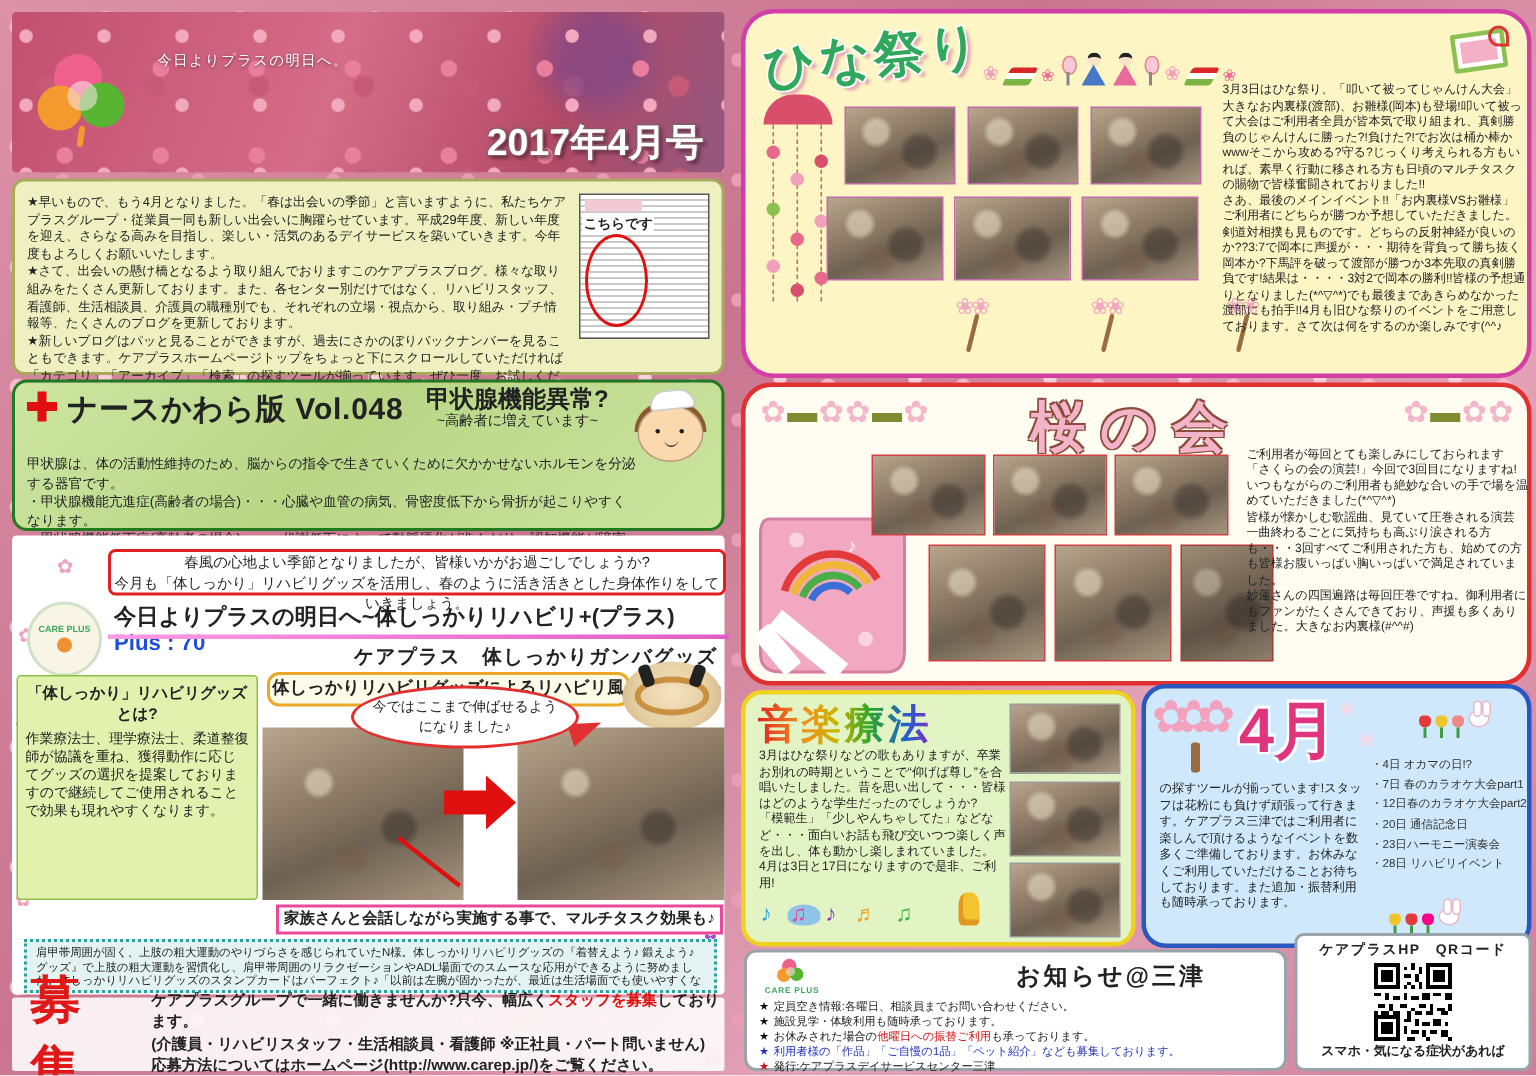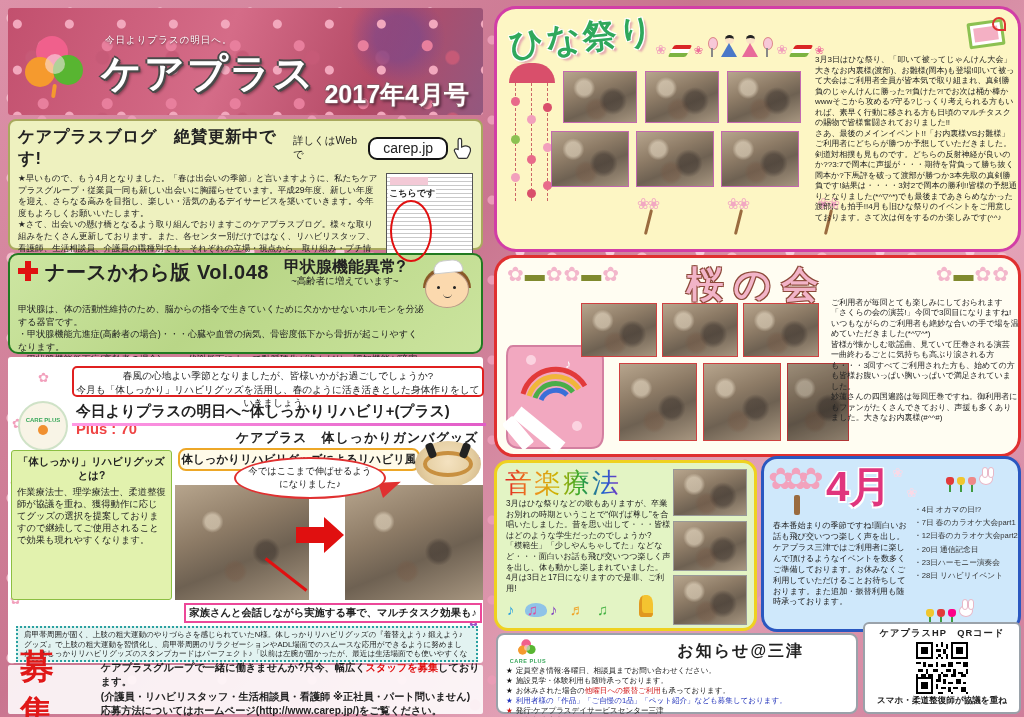--- a/index.html
+++ b/index.html
@@ -69,21 +69,21 @@
 .n-cap{position:absolute;left:12px;top:0;width:30px;height:13px;border-radius:12px 12px 3px 3px;background:#fff;border:1px solid #ccc;transform:rotate(-6deg);z-index:2}
 .n-eye{position:absolute;top:26px;width:3px;height:3px;border-radius:50%;background:#222;z-index:2}
 .n-mouth{position:absolute;left:22px;top:33px;width:9px;height:5px;border-bottom:1.5px solid #333;border-radius:0 0 8px 8px;z-index:2}
 
 .rehab{left:8px;top:357px;width:475px;height:306px;background:#fff;border-radius:3px}
 .intro{position:absolute;left:64px;top:9px;width:412px;height:31px;border:2px solid #e02020;border-radius:5px;background:#fff;font-size:9.7px;text-align:center;line-height:1.4;padding-top:1px}
 .cp-badge{position:absolute;left:10px;top:44px;width:50px;height:50px;border-radius:50%;background:#f8f4e6;border:2px solid #cfe2c7;display:flex;flex-direction:column;align-items:center;justify-content:center}
 .cp-badge-txt{font-size:6px;font-weight:bold;color:#3aa85c;text-align:center;line-height:1.2}
 .cp-badge-dot{width:10px;height:10px;border-radius:50%;background:#f09030;margin-top:1px}
 .r-title{position:absolute;left:68px;top:45px;font-size:14.8px;font-weight:bold}
-.r-title .acc{color:#ef4444}
+.r-title .acc{color:#1d4ed8}
 .r-underline{position:absolute;left:64px;top:66px;width:414px;height:3px;background:linear-gradient(90deg,#ff9ae4,#e25cc8)}
 .r-subtitle{position:absolute;left:228px;top:72px;font-size:13px;font-weight:bold;letter-spacing:1px}
 .scene-label{position:absolute;left:170px;top:91px;width:242px;height:23px;border:2px solid #eda727;border-radius:8px;background:#fffbe9;font-size:11.5px;font-weight:bold;text-align:center;line-height:19px}
 .goods{position:absolute;right:2px;top:84px;width:66px;height:46px;border-radius:50%;background:radial-gradient(circle at 50% 45%,#f4e2c0,#e4cda0 60%,#cdb184)}
 .goods-ring{position:absolute;left:8px;top:10px;width:50px;height:26px;border:4px solid #c89040;border-radius:50%}
 .goods-h{position:absolute;top:2px;width:8px;height:15px;background:#222;border-radius:3px}
 .about{position:absolute;left:3px;top:93px;width:161px;height:150px;background:#e2f2ae;border:1.5px solid #8cbf42;border-radius:3px;padding:4px 5px}
 .about-title{font-size:10.3px;font-weight:bold;text-align:center;margin-bottom:3px}
 .about p{font-size:9.3px;line-height:1.3;margin-bottom:5px}
 .rp1{position:absolute;left:167px;top:128px;width:134px;height:115px}
@@ -141,21 +141,21 @@
 .sak-deco{position:absolute;top:4px;font-size:20px;color:#f3b6cb;letter-spacing:1px}
 .sak-deco .b{color:#808a2e}
 .piano{position:absolute;left:6px;top:58px;width:106px;height:138px}
 .sak-ph1{position:absolute;left:84px;top:45px;display:flex;gap:5px}
 .sak-ph1 .ph{width:76px;height:54px;border:1.5px solid #d04040}
 .sak-ph2{position:absolute;left:122px;top:105px;display:flex;gap:6px}
 .sak-ph2 .ph{border:1.5px solid #d04040}
 .sak-text{position:absolute;left:334px;top:40px;width:188px;font-size:8.05px;line-height:1.3}
 
 .music{left:494px;top:460px;width:263px;height:171px;background:#e3f4c4;border:3px solid #efd11f;border-radius:14px}
-.music-title{position:absolute;left:8px;top:2px;font-size:27px;font-weight:normal;letter-spacing:2px;
+.music-title{position:absolute;left:8px;top:2px;font-size:27px;font-weight:bold;letter-spacing:2px;
  background:linear-gradient(90deg,#e02020,#f09020 25%,#cbb400 45%,#2ba52b 65%,#2060d0 85%,#8030c0);
  -webkit-background-clip:text;background-clip:text;color:transparent}
 .music-text{position:absolute;left:9px;top:36px;width:166px;font-size:8.15px;line-height:1.3}
 .music-ph{position:absolute;right:7px}
 .music-ph .ph{width:74px;height:47px;border:1px solid #999}
 .notes{position:absolute;left:10px;top:138px;width:170px;font-size:15px;letter-spacing:4px}
 .elephant{position:absolute;left:28px;top:140px;width:22px;height:14px;border-radius:50% 50% 40% 40%;background:#8fc3e8}
 .giraffe{position:absolute;left:142px;top:132px;width:14px;height:22px;border-radius:40% 40% 20% 20%;background:#f4c430;box-shadow:inset 3px -4px 0 #e09820}
 
 .april{left:761px;top:456px;width:260px;height:176px;background:#cfe8fb;border:3px solid #2a57c0;border-radius:16px}
@@ -196,35 +196,24 @@
 
   <div class="abs header">
     <svg class="abs flower-logo" style="left:14px;top:22px" width="72" height="72" viewBox="0 0 72 72">
       <circle cx="30" cy="22" r="16" fill="#f0608c"></circle>
       <circle cx="18" cy="42" r="15" fill="#f59a2e"></circle>
       <circle cx="46" cy="40" r="15" fill="#58b531"></circle>
       <circle cx="33" cy="34" r="10" fill="#fce8ee" opacity=".55"></circle>
       <rect x="30" y="54" width="4" height="14" rx="2" fill="#f59a2e" transform="rotate(8 32 61)"></rect>
     </svg>
     <div class="abs tagline">今日よりプラスの明日へ。</div>
-    <div class="abs brand">ケアプラス</div>
     <div class="abs issue">2017年4月号</div>
   </div>
 
   <div class="abs blog">
-    <div class="blog-head">
-      <div class="blog-title">ケアプラスブログ　絶賛更新中です!</div>
-      <div class="blog-web">
-        <span class="web-label">詳しくはWebで</span>
-        <span class="web-btn">carep.jp</span>
-        <svg class="hand-icon" viewBox="0 0 24 26">
-          <path d="M9 2c1.2 0 2 .8 2 2v8l1-.5c3-1.5 8-1 9 2 .6 1.8 0 4-1 6l-2 4c-.5 1-1.5 1.5-2.5 1.5H9c-1 0-2-.5-2.5-1.5L3 17c-1-2 .5-3.5 2-3l2 .7V4c0-1.2.8-2 2-2z" fill="#fff" stroke="#333" stroke-width="1.4"></path>
-        </svg>
-      </div>
-    </div>
     <div class="blog-body">
       <div class="blog-paras">
         <div>★早いもので、もう4月となりました。「春は出会いの季節」と言いますように、私たちケアプラスグループ・従業員一同も新しい出会いに胸躍らせています。平成29年度、新しい年度を迎え、さらなる高みを目指し、楽しい・活気のあるデイサービスを築いていきます。今年度もよろしくお願いいたします。</div>
         <div>★さて、出会いの懸け橋となるよう取り組んでおりますこのケアプラスブログ。様々な取り組みをたくさん更新しております。また、各センター別だけではなく、リハビリスタッフ、看護師、生活相談員、介護員の職種別でも、それぞれの立場・視点から、取り組み・プチ情報等、たくさんのブログを更新しております。</div>
         <div>★新しいブログはパッと見ることができますが、過去にさかのぼりバックナンバーを見ることもできます。ケアプラスホームページトップをちょっと下にスクロールしていただければ「カテゴリ」「アーカイブ」「検索」の探すツールが揃っています。ぜひ一度、お試しください♪</div>
       </div>
       <div class="mini-wrap">
         <div class="mini-shot"></div>
         <div class="here-label">こちらです</div>
         <div class="red-ellipse"></div>
@@ -437,21 +426,21 @@
     <div class="apr-tree">✿✿✿</div>
     <div class="apr-title">4月</div>
     <span class="apr-spark" style="left:128px;top:6px">❀</span>
     <span class="apr-spark" style="left:142px;top:26px">❀</span>
     <div class="tulips" style="left:182px;top:14px">
       <span class="tulip" style="background:#e23a3a"></span>
         <span class="tulip" style="background:#f0c62e"></span>
       <span class="tulip" style="background:#e88"></span>
         <span class="bunny"></span>
     </div>
-    <div class="apr-body">春本番始まりの季節ですね!面白いお話も飛び交いつつ楽しく声を出し。ケアプラス三津ではご利用者に楽しんで頂けるようなイベントを数多くご準備しております。お休みなくご利用していただけることお待ちしております。また追加・振替利用も随時承っております。</div>
+    <div class="apr-body">の探すツールが揃っています!スタッフは花粉にも負けず頑張って行きます。ケアプラス三津ではご利用者に楽しんで頂けるようなイベントを数多くご準備しております。お休みなくご利用していただけることお待ちしております。また追加・振替利用も随時承っております。</div>
     <div class="apr-events">
       <div>・4日 オカマの日!?</div>
       <div>・7日 春のカラオケ大会part1</div>
       <div>・12日春のカラオケ大会part2</div>
       <div>・20日 通信記念日</div>
       <div>・23日ハーモニー演奏会</div>
       <div>・28日 リハビリイベント</div>
     </div>
     <div class="tulips" style="left:162px;top:146px">
       <span class="tulip" style="background:#f0c62e"></span>
@@ -500,16 +489,16 @@
           <path fill="#fff" d="M1,15h5v5h-5z"></path>
           <path fill="#000" d="M2,16h3v3h-3z"></path>
         <path fill="#000" d="M8,1h1v1h-1z M10,0h1v2h-1z M12,1h1v2h-1z M8,3h2v1h-2z M11,3h1v2h-1z M9,5h1v1h-1z M12,5h1v1h-1z M8,6h1v1h-1z M10,6h1v1h-1z M12,6h1v1h-1z
         M0,8h2v1h-2z M3,8h1v2h-1z M5,9h2v1h-2z M8,8h1v2h-1z M10,9h2v1h-2z M13,8h2v2h-2z M16,8h2v1h-2z M19,8h2v2h-2z
         M1,11h2v1h-2z M4,11h1v2h-1z M7,11h2v1h-2z M10,12h1v1h-1z M12,11h2v1h-2z M15,11h1v2h-1z M17,12h2v1h-2z M20,11h1v2h-1z
         M0,13h1v1h-1z M2,13h2v1h-2z M5,13h2v1h-2z M9,13h1v2h-1z M11,13h2v1h-2z M14,13h2v1h-2z M18,13h2v1h-2z
         M8,15h2v1h-2z M11,15h1v2h-1z M13,16h2v1h-2z M16,15h2v2h-2z M19,16h1v1h-1z
         M8,17h1v2h-1z M10,18h2v1h-2z M13,18h1v2h-1z M15,18h2v1h-2z M18,18h2v2h-2z M20,20h1v1h-1z M9,20h2v1h-2z M14,20h1v1h-1z"></path>
       </svg>
     </div>
-    <div class="qr-cap">スマホ・柔道整復師が協議を重ね</div>
+    <div class="qr-cap">スマホ・気になる症状があれば</div>
   </div>
 
 </div>
 
 </body></html>

